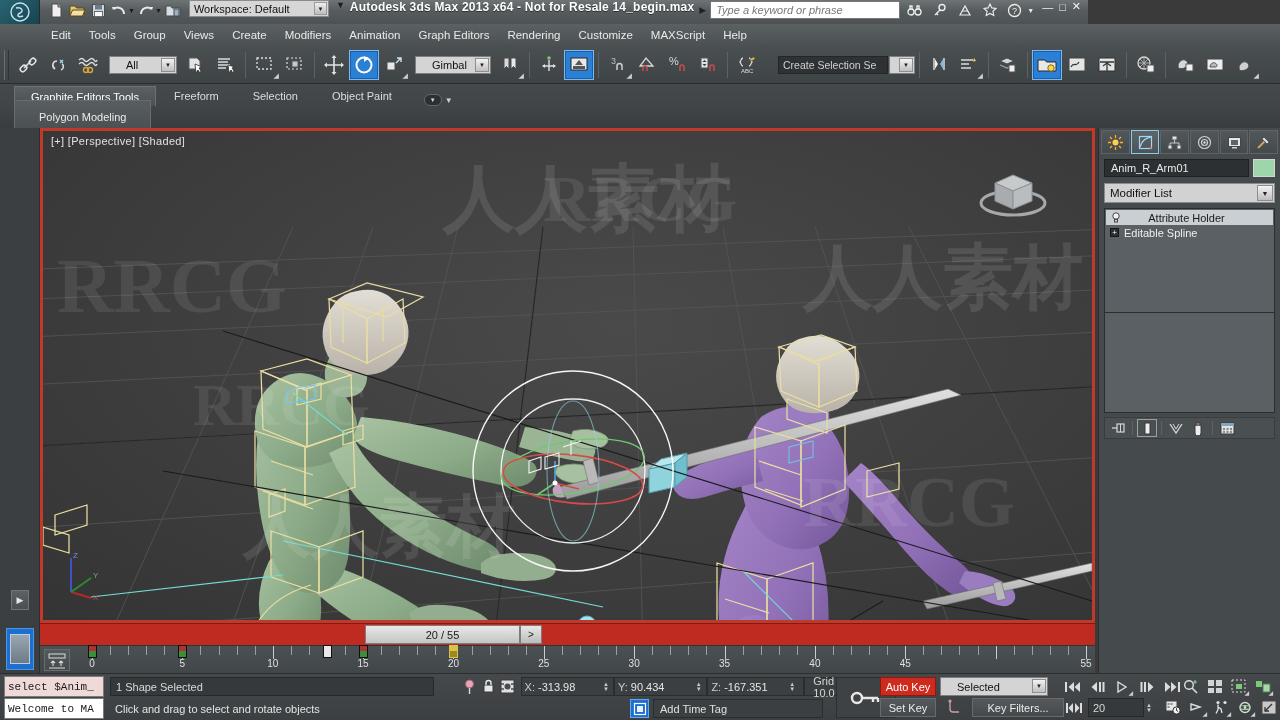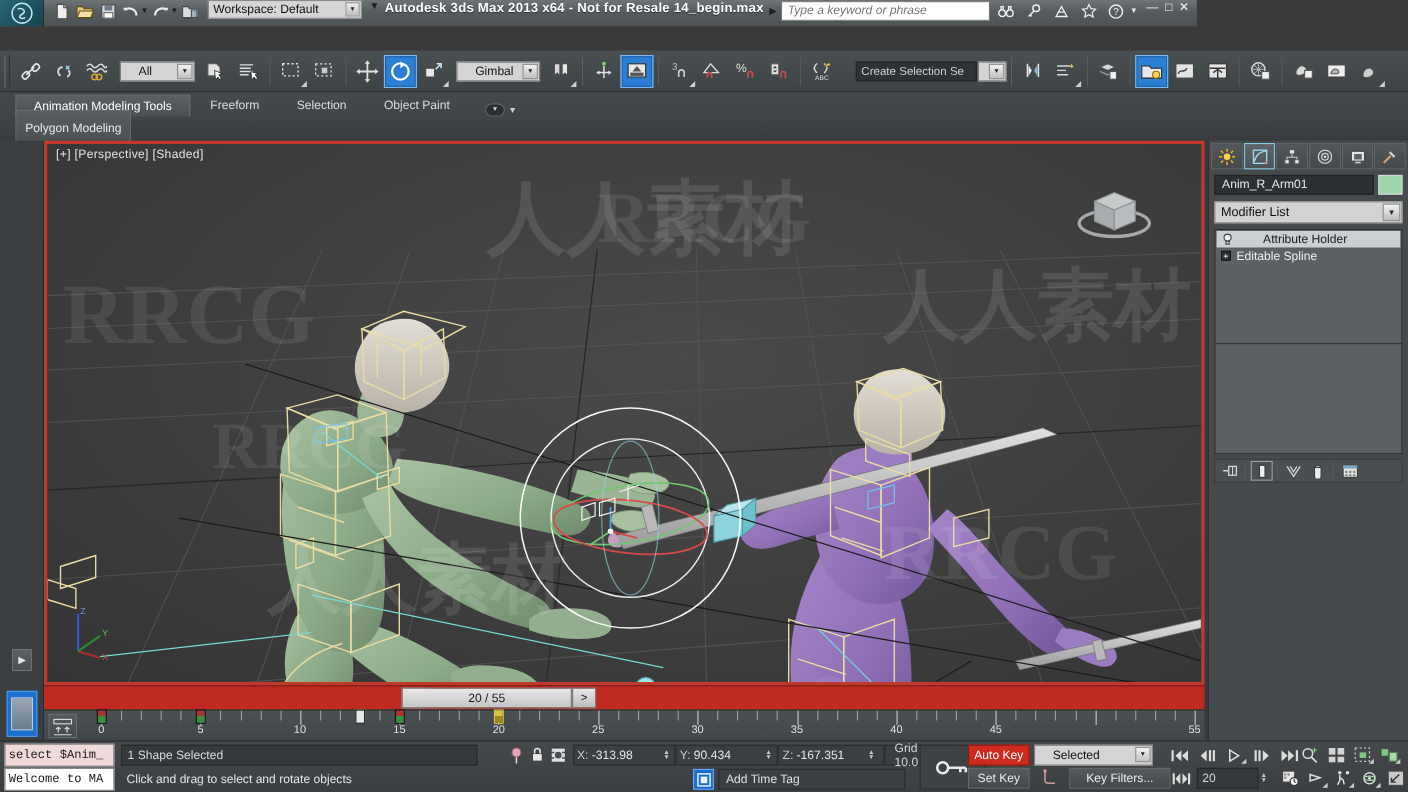--- a/index.html
+++ b/index.html
@@ -111,21 +111,21 @@
   .rtab.active {
     background:linear-gradient(#5b6163,#4a5052);
     border:1px solid #6c7274; border-bottom:none; color:#ffffff;
   }
   .rdd { display:flex; align-items:center; gap:3px; padding-left:14px; }
   .rdd-box { width:18px;height:12px;background:#2c2f31;border:1px solid #63686a;border-radius:7px;
              display:flex;align-items:center;justify-content:center;font-size:6px;color:#dcdcdc; }
   .ribbon-row2 { height:22px; display:flex; align-items:center; padding-left:14px;
                  background:linear-gradient(#414547,#383c3e); }
   .panelbtn {
-    height:34px; padding:0 8px; display:flex; align-items:center;
+    height:34px; padding:0 24px; display:flex; align-items:center;
     background:linear-gradient(#585e60,#494f51); border:1px solid #676d6f;
     font-size:11px; color:#eaeaea;
   }
 
   
   .leftpanel {
     position:absolute; left:0; top:128px; width:40px; height:545px;
     background:#3b3f41; border-right:1px solid #2b2e2f;
   }
   .lp-arrow {
@@ -421,20 +421,34 @@
       <span class="tiny-arrow" style="color:#e8e8e8">▼</span>
     </div>
 
     <div class="wctrl">
       <span>—</span>
       <span>□</span>
       <span>✕</span>
     </div>
   </div>
 
+  <div class="menubar">
+    <div class="menuitem">Edit</div>
+    <div class="menuitem">Tools</div>
+    <div class="menuitem">Group</div>
+    <div class="menuitem">Views</div>
+    <div class="menuitem">Create</div>
+    <div class="menuitem">Modifiers</div>
+    <div class="menuitem">Animation</div>
+    <div class="menuitem">Graph Editors</div>
+    <div class="menuitem">Rendering</div>
+    <div class="menuitem">Customize</div>
+    <div class="menuitem">MAXScript</div>
+    <div class="menuitem">Help</div>
+  </div>
 
   <div class="maintoolbar">
     <div class="mt-grip"></div>
 
     <div class="mbtn">
       <svg width="22" height="22" viewBox="0 0 22 22">
           <path d="M7 14l7-7" stroke="#dcdcdc" stroke-width="1.6"></path>
           <rect x="3" y="12" width="7" height="5" rx="2.4" transform="rotate(-45 6.5 14.5)" fill="none" stroke="#e4e4e4" stroke-width="1.5"></rect>
           <rect x="12" y="5" width="7" height="5" rx="2.4" transform="rotate(-45 15.5 7.5)" fill="none" stroke="#e4e4e4" stroke-width="1.5"></rect>
         </svg>
@@ -645,21 +659,21 @@
     <div class="mbtn">
       <svg width="22" height="22" viewBox="0 0 22 22">
           <path d="M5 14c0-4 4-7 7-6s4 5 1 7-8 3-8-1z" fill="#cfcfcf" stroke="#4a4a4a"></path>
         </svg>
       <span class="corner">◢</span>
     </div>
   </div>
 
   <div class="ribbon">
     <div class="ribbon-tabs">
-      <div class="rtab active">Animation Modeling Tools</div>
+      <div class="rtab active">Graphite Editors Tools</div>
       <div class="rtab">Freeform</div>
       <div class="rtab">Selection</div>
       <div class="rtab">Object Paint</div>
       <div class="rdd">
         <span class="rdd-box">▼</span>
         <span style="font-size:8px;color:#cfcfcf">▼</span>
       </div>
     </div>
     <div class="ribbon-row2">
       <div class="panelbtn">Polygon Modeling</div>

